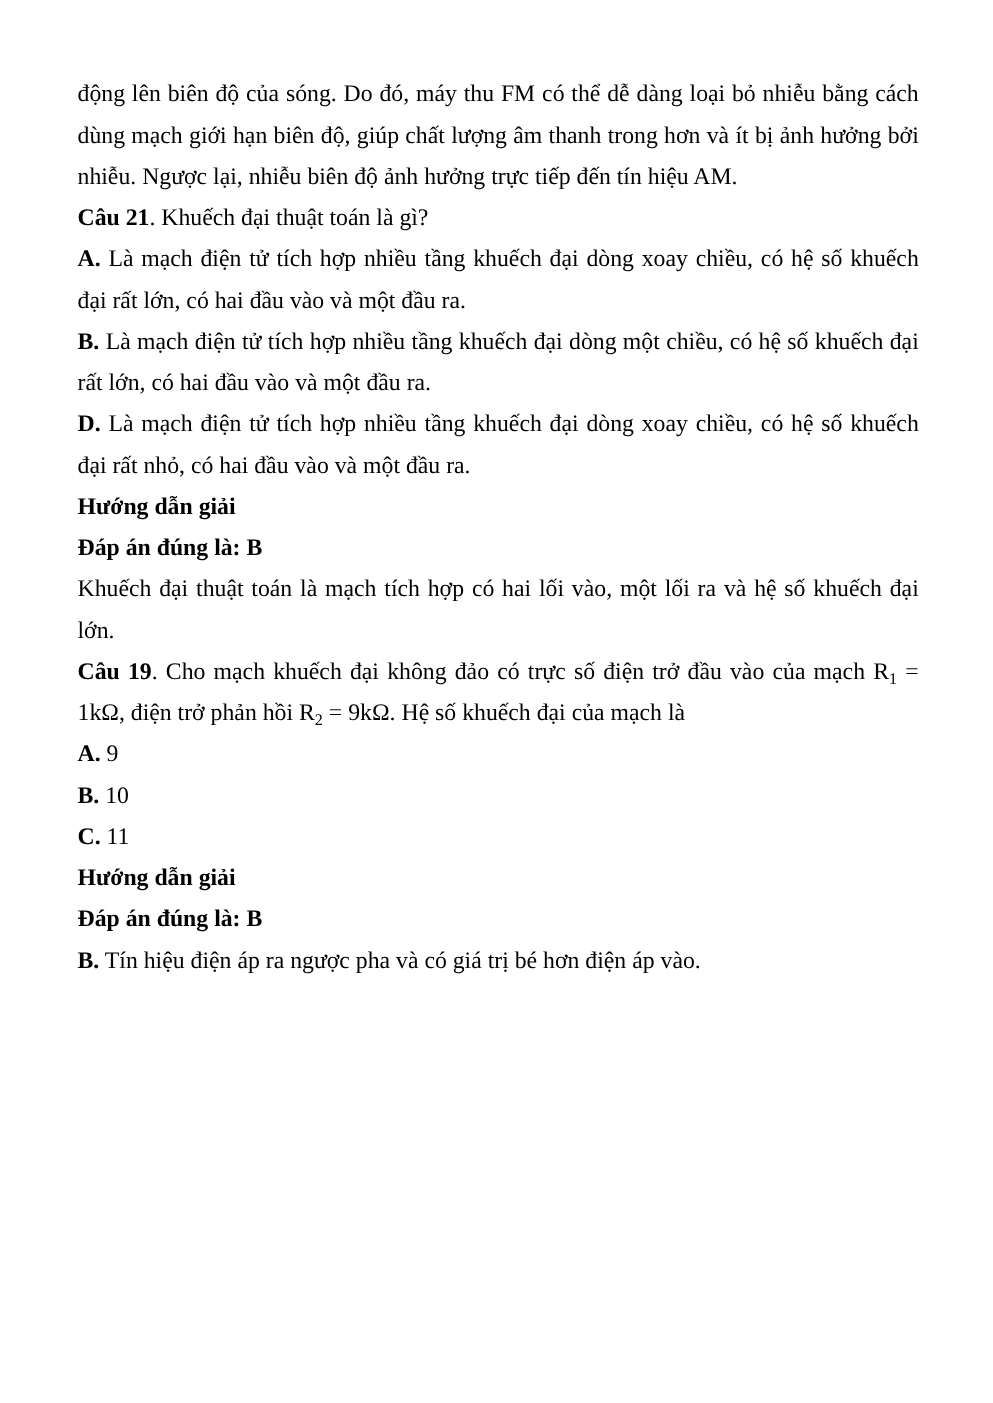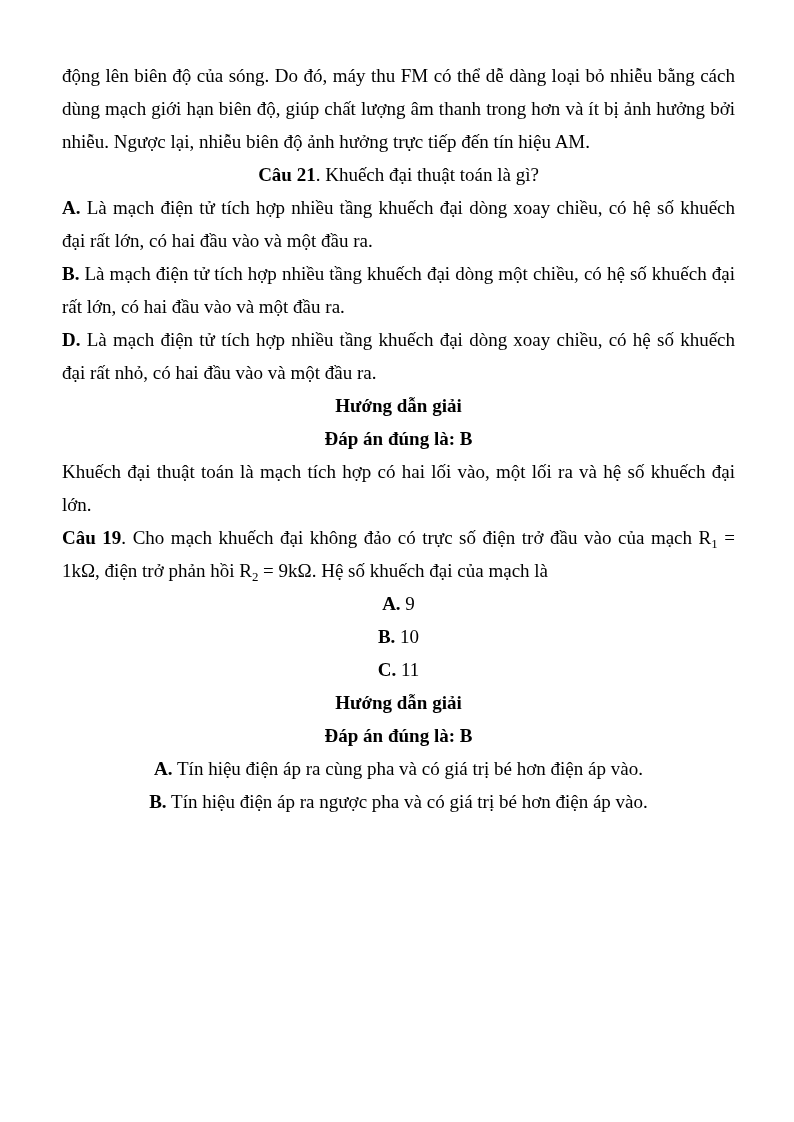--- a/index.html
+++ b/index.html
@@ -11,21 +11,21 @@
     color: #000000;
     font-family: "Liberation Serif", "DejaVu Serif", serif;
     font-size: 19px;
     padding: 59px 59px 40px 62px;
     overflow: hidden;
   }
   .doc p {
     line-height: 33px;
     text-align: justify;
   }
-  .doc p.nojust { text-align: center; }
+  .doc p.nojust { text-align: left; }
   b, .bold { font-weight: bold; }
   sub {
     font-size: 68%;
     line-height: 0;
     position: relative;
     top: 4px;
     vertical-align: baseline;
   }
   .formula {
     display: flex;
@@ -68,17 +68,16 @@
 
     <p class="nojust"><b>A.</b> <span>9</span></p>
     <p class="nojust"><b>B.</b> <span>10</span></p>
     <p class="nojust"><b>C.</b> <span>11</span></p>
 
     <p class="nojust"><b>Hướng dẫn giải</b></p>
     <p class="nojust"><b>Đáp án đúng là: B</b></p>
 
 
 
-    <p class="nojust"><b>A.</b> <span>Tín hiệu điện áp ra cùng pha và có giá trị bé hơn điện áp vào.</span></p>
     <p class="nojust"><b>B.</b> <span>Tín hiệu điện áp ra ngược pha và có giá trị bé hơn điện áp vào.</span></p>
 
   </div>
 </div>
 
 </body></html>

